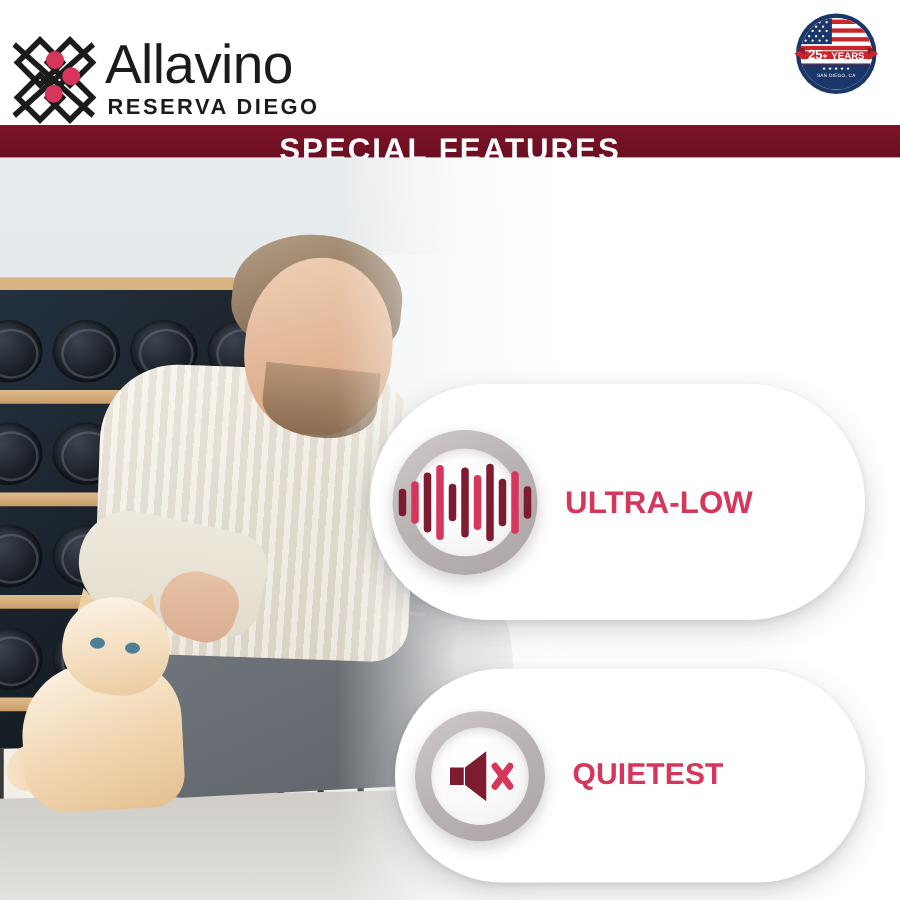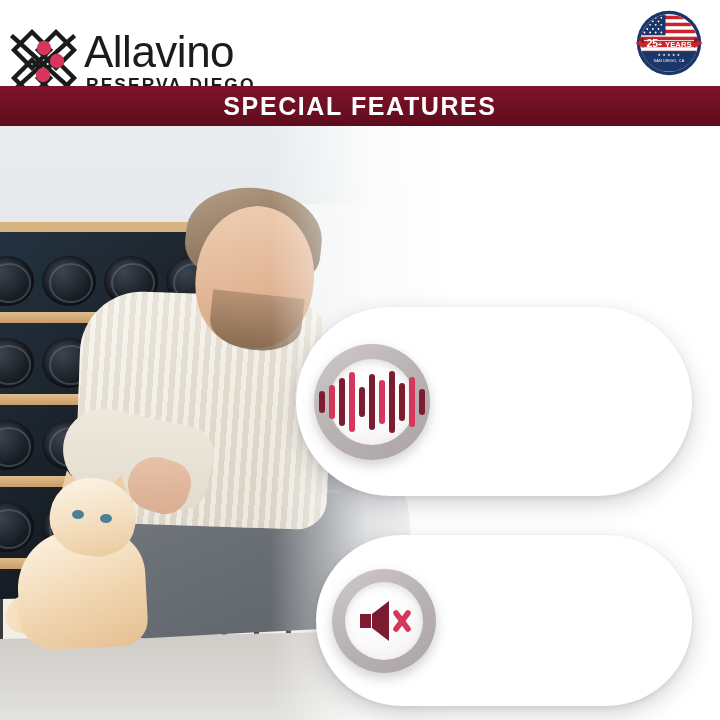--- a/index.html
+++ b/index.html
@@ -34,21 +34,21 @@
   }
 
   
   .badge {
     position:absolute; right:16px; top:8px;
     width:70px; height:70px;
   }
 
   
   .banner {
-    position:absolute; left:0; top:86px; width:720px; height:40px;
+    position:absolute; left:0; top:100px; width:720px; height:40px;
     background:#751025;
     background-image:linear-gradient(180deg,#7d1429 0%,#6e0f22 55%,#5e0c1d 100%);
     display:flex; align-items:center; justify-content:center;
   }
   .banner-title {
     color:#ffffff; font-size:25px; font-weight:700;
     letter-spacing:1.6px;
   }
 
   
@@ -434,34 +434,36 @@
             <span style="height:56px;background:#7d1b30"></span>
             <span style="height:44px;background:#d6365c"></span>
             <span style="height:62px;background:#7d1b30"></span>
             <span style="height:38px;background:#7d1b30"></span>
             <span style="height:50px;background:#d6365c"></span>
             <span style="height:26px;background:#7d1b30"></span>
           </div>
         </div>
       </div>
       <div class="card-text">
+        <div class="line accent">ULTRA-LOW</div>
       </div>
     </div>
 
     <div class="card card-2">
       <div class="icon-ring icon-ring-2">
         <div class="icon-inner icon-inner-2">
           <svg width="54" height="44" viewBox="0 0 54 44">
             <path d="M3 15 H14 V29 H3 Z" fill="#7d1b30"></path>
             <path d="M15 29 L32 42 V2 L15 15 Z" fill="#7d1b30"></path>
             <g stroke="#d6365c" stroke-width="5.5" stroke-linecap="round">
               <line x1="39" y1="14" x2="51" y2="30"></line>
               <line x1="51" y1="14" x2="39" y2="30"></line>
             </g>
           </svg>
         </div>
       </div>
       <div class="card-text">
+        <div class="line accent">QUIETEST</div>
       </div>
     </div>
 
   </div>
 </div>
 
 </body></html>

